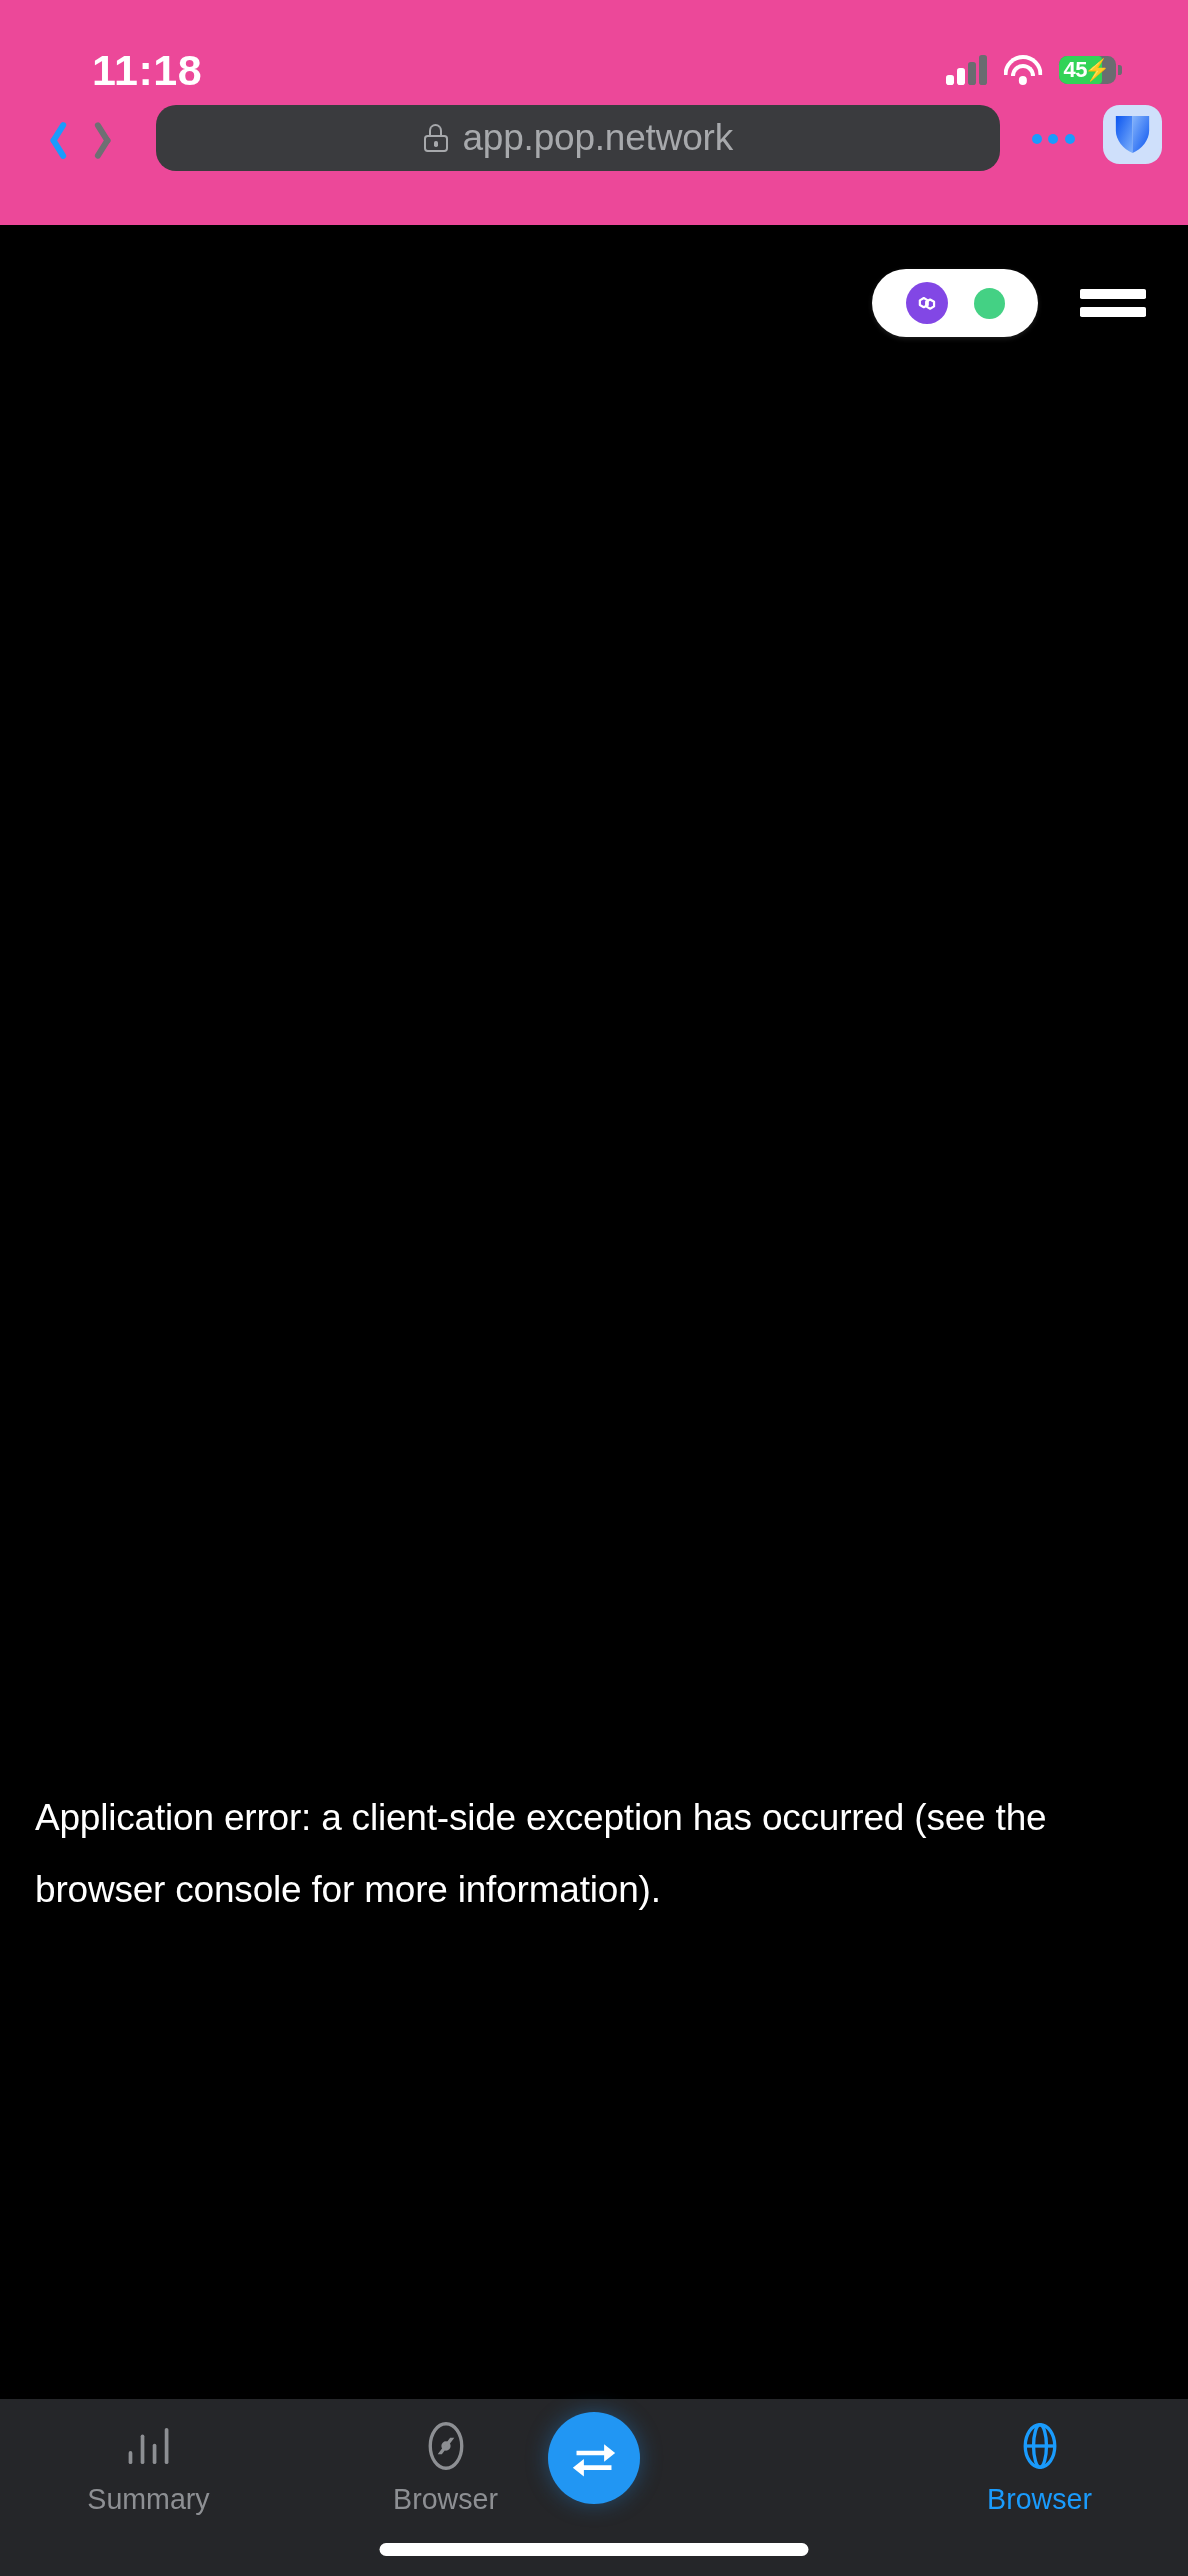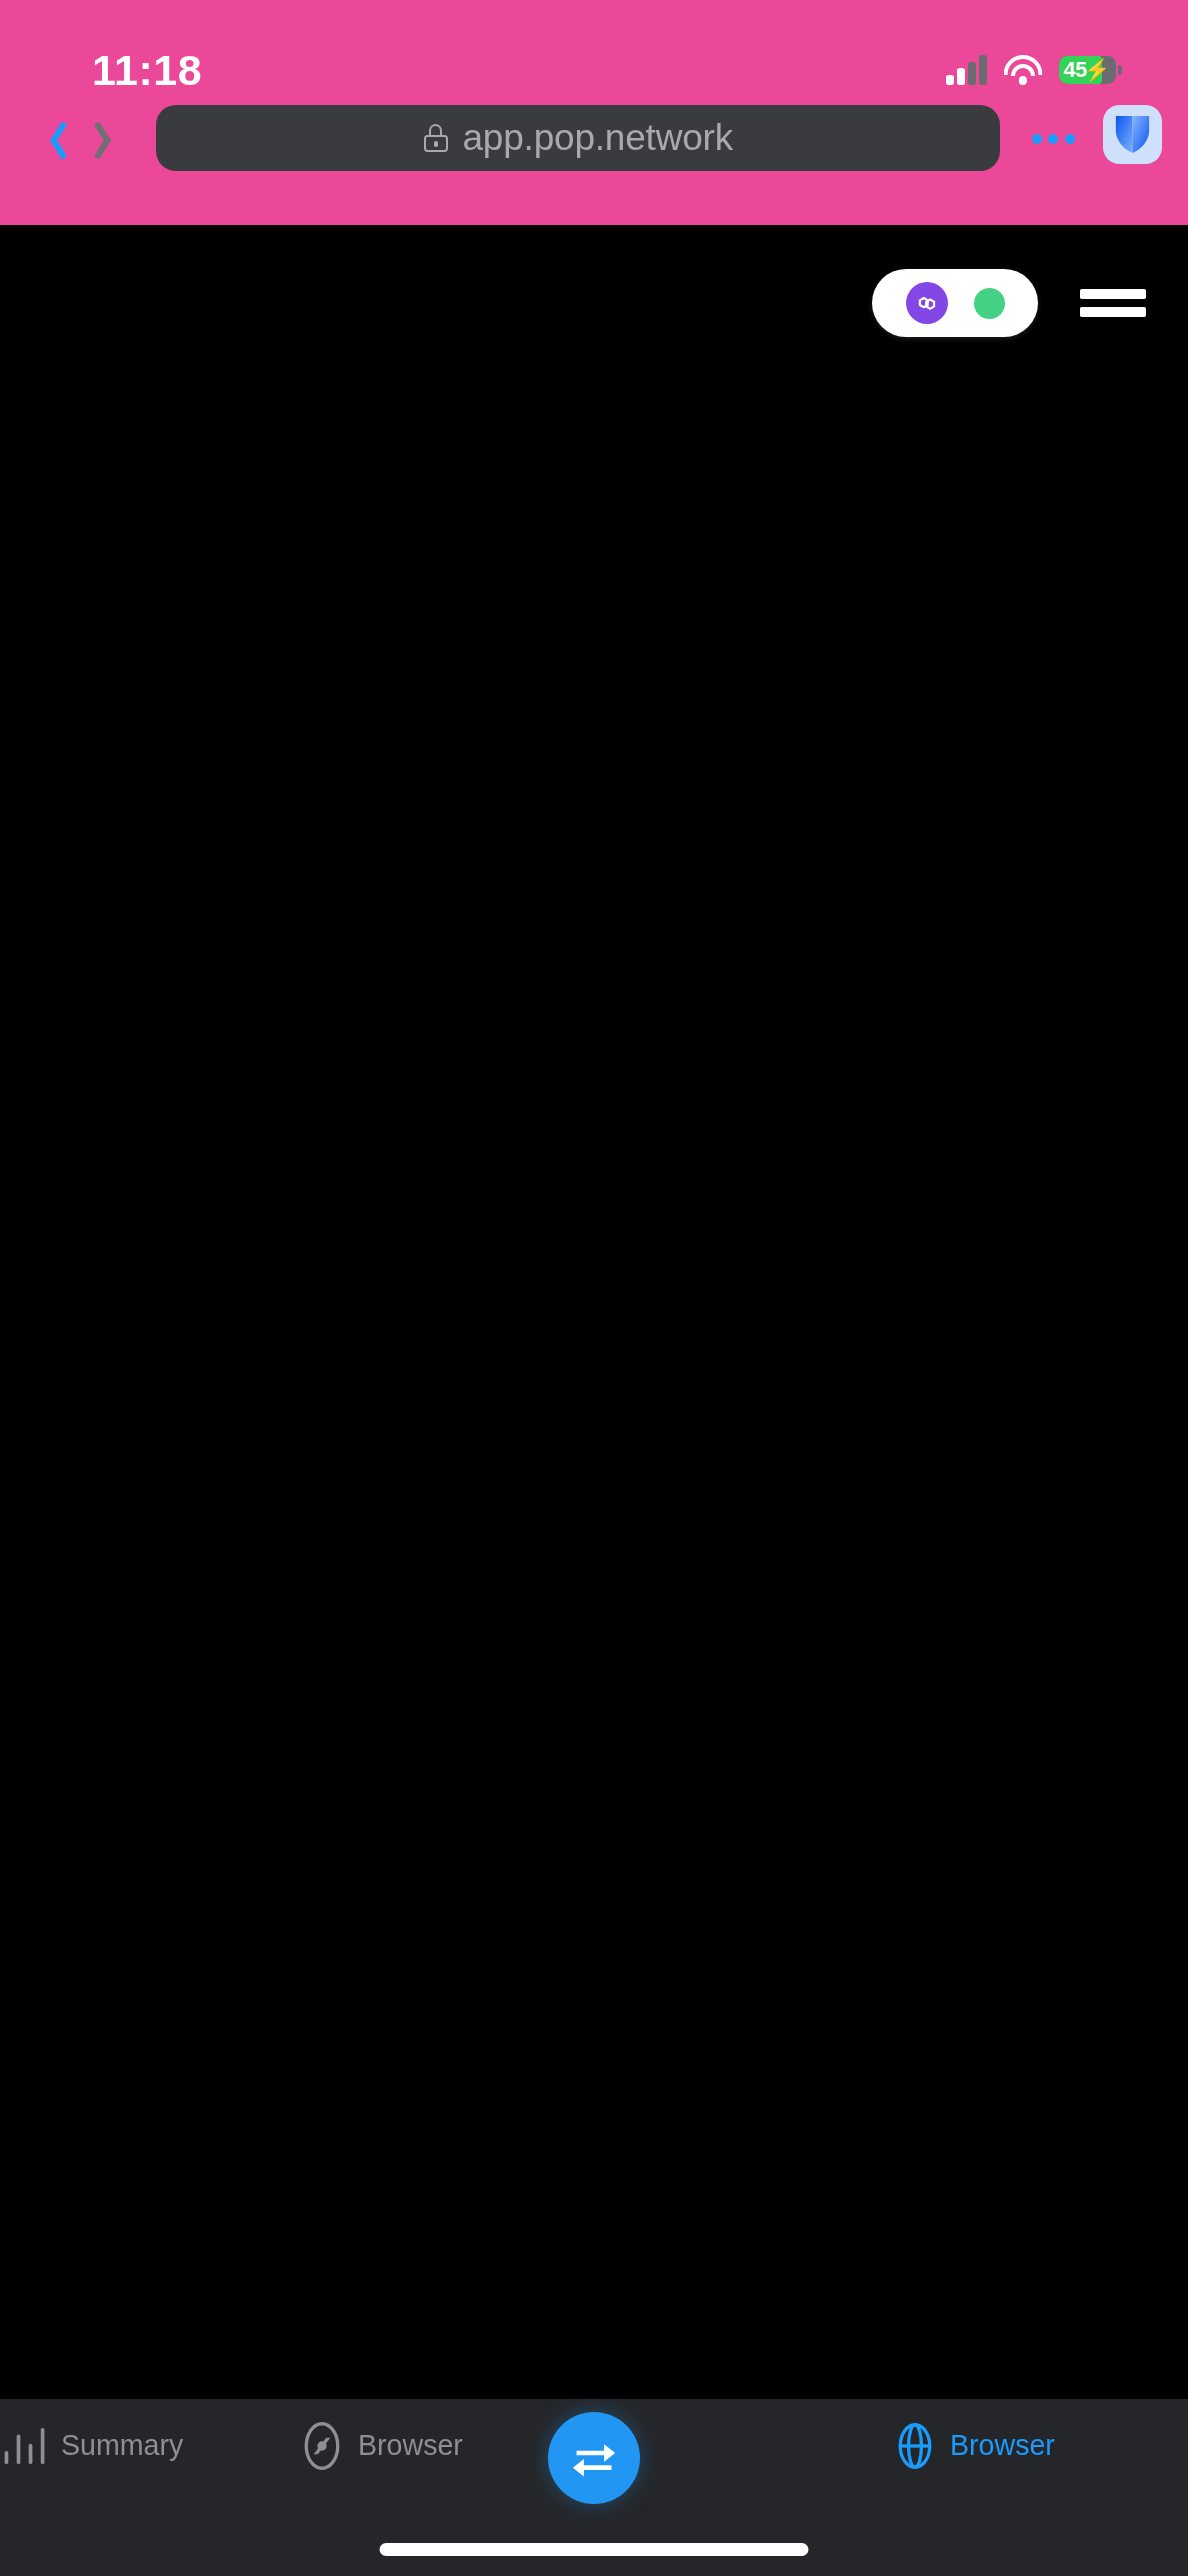--- a/index.html
+++ b/index.html
@@ -240,21 +240,21 @@
     height:177px;
     background:#252629;
     display:flex;
     align-items:flex-start;
     padding-top:20px;
     position:relative;
   }
   .tab {
     flex:1 1 0;
     display:flex;
-    flex-direction:row;
+    flex-direction:column;
     align-items:center;
     gap:11px;
   }
   .tab .ic { height:53px; display:flex; align-items:center; justify-content:center; }
   .tab .lbl { font-size:28.6px; color:#8d8f93; }
   .tab.active .lbl { color:#1a9bfc; }
   .fab {
     position:absolute;
     left:50%;
     top:13px;
@@ -358,20 +358,21 @@
           </svg>
         </div>
         <div class="status-dot"></div>
       </div>
       <div class="hamburger">
         <i></i>
           <i></i>
       </div>
     </div>
 
+    <div class="error-msg">Application error: a client-side exception has occurred (see the browser console for more information).</div>
   </div>
 
   <div class="tabbar">
 
     <div class="tab">
       <div class="ic">
         <svg width="50" height="41" viewBox="0 0 54 44" fill="none" stroke="#8d8f93" stroke-width="4" stroke-linecap="round">
           <path d="M7 30 v10"></path>
             <path d="M20 12 v28"></path>
             <path d="M33 22 v18"></path>

